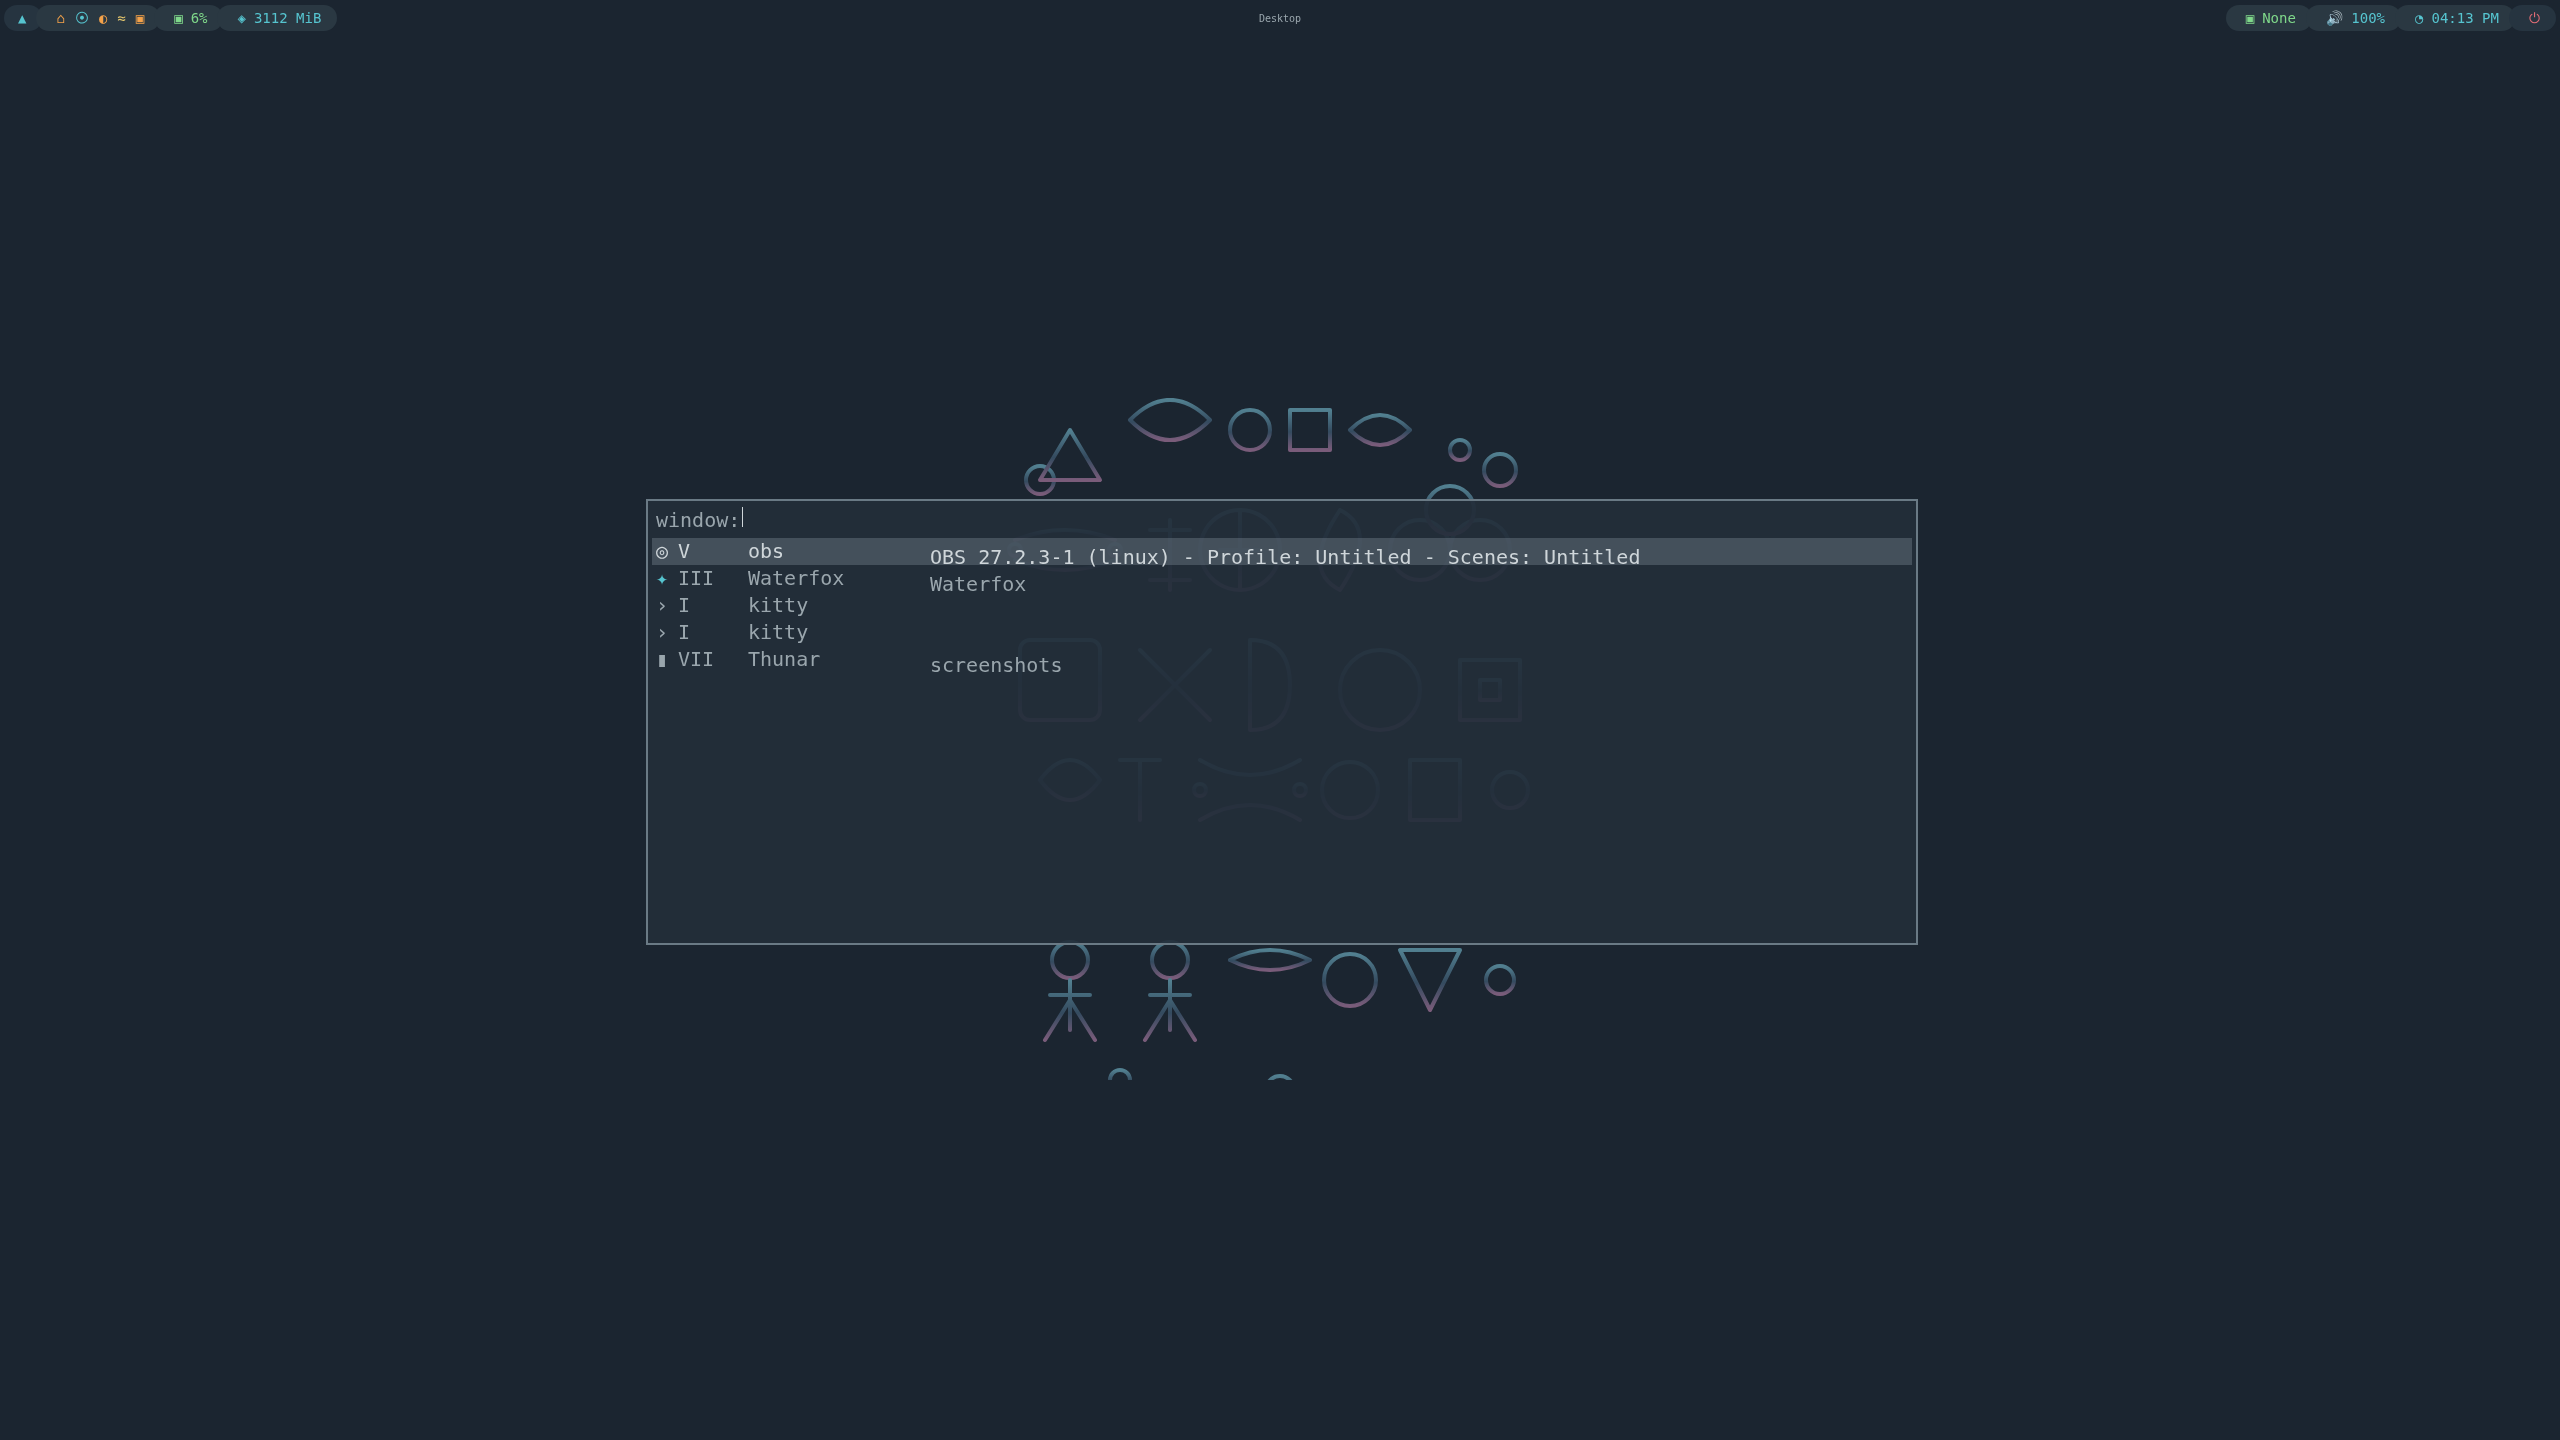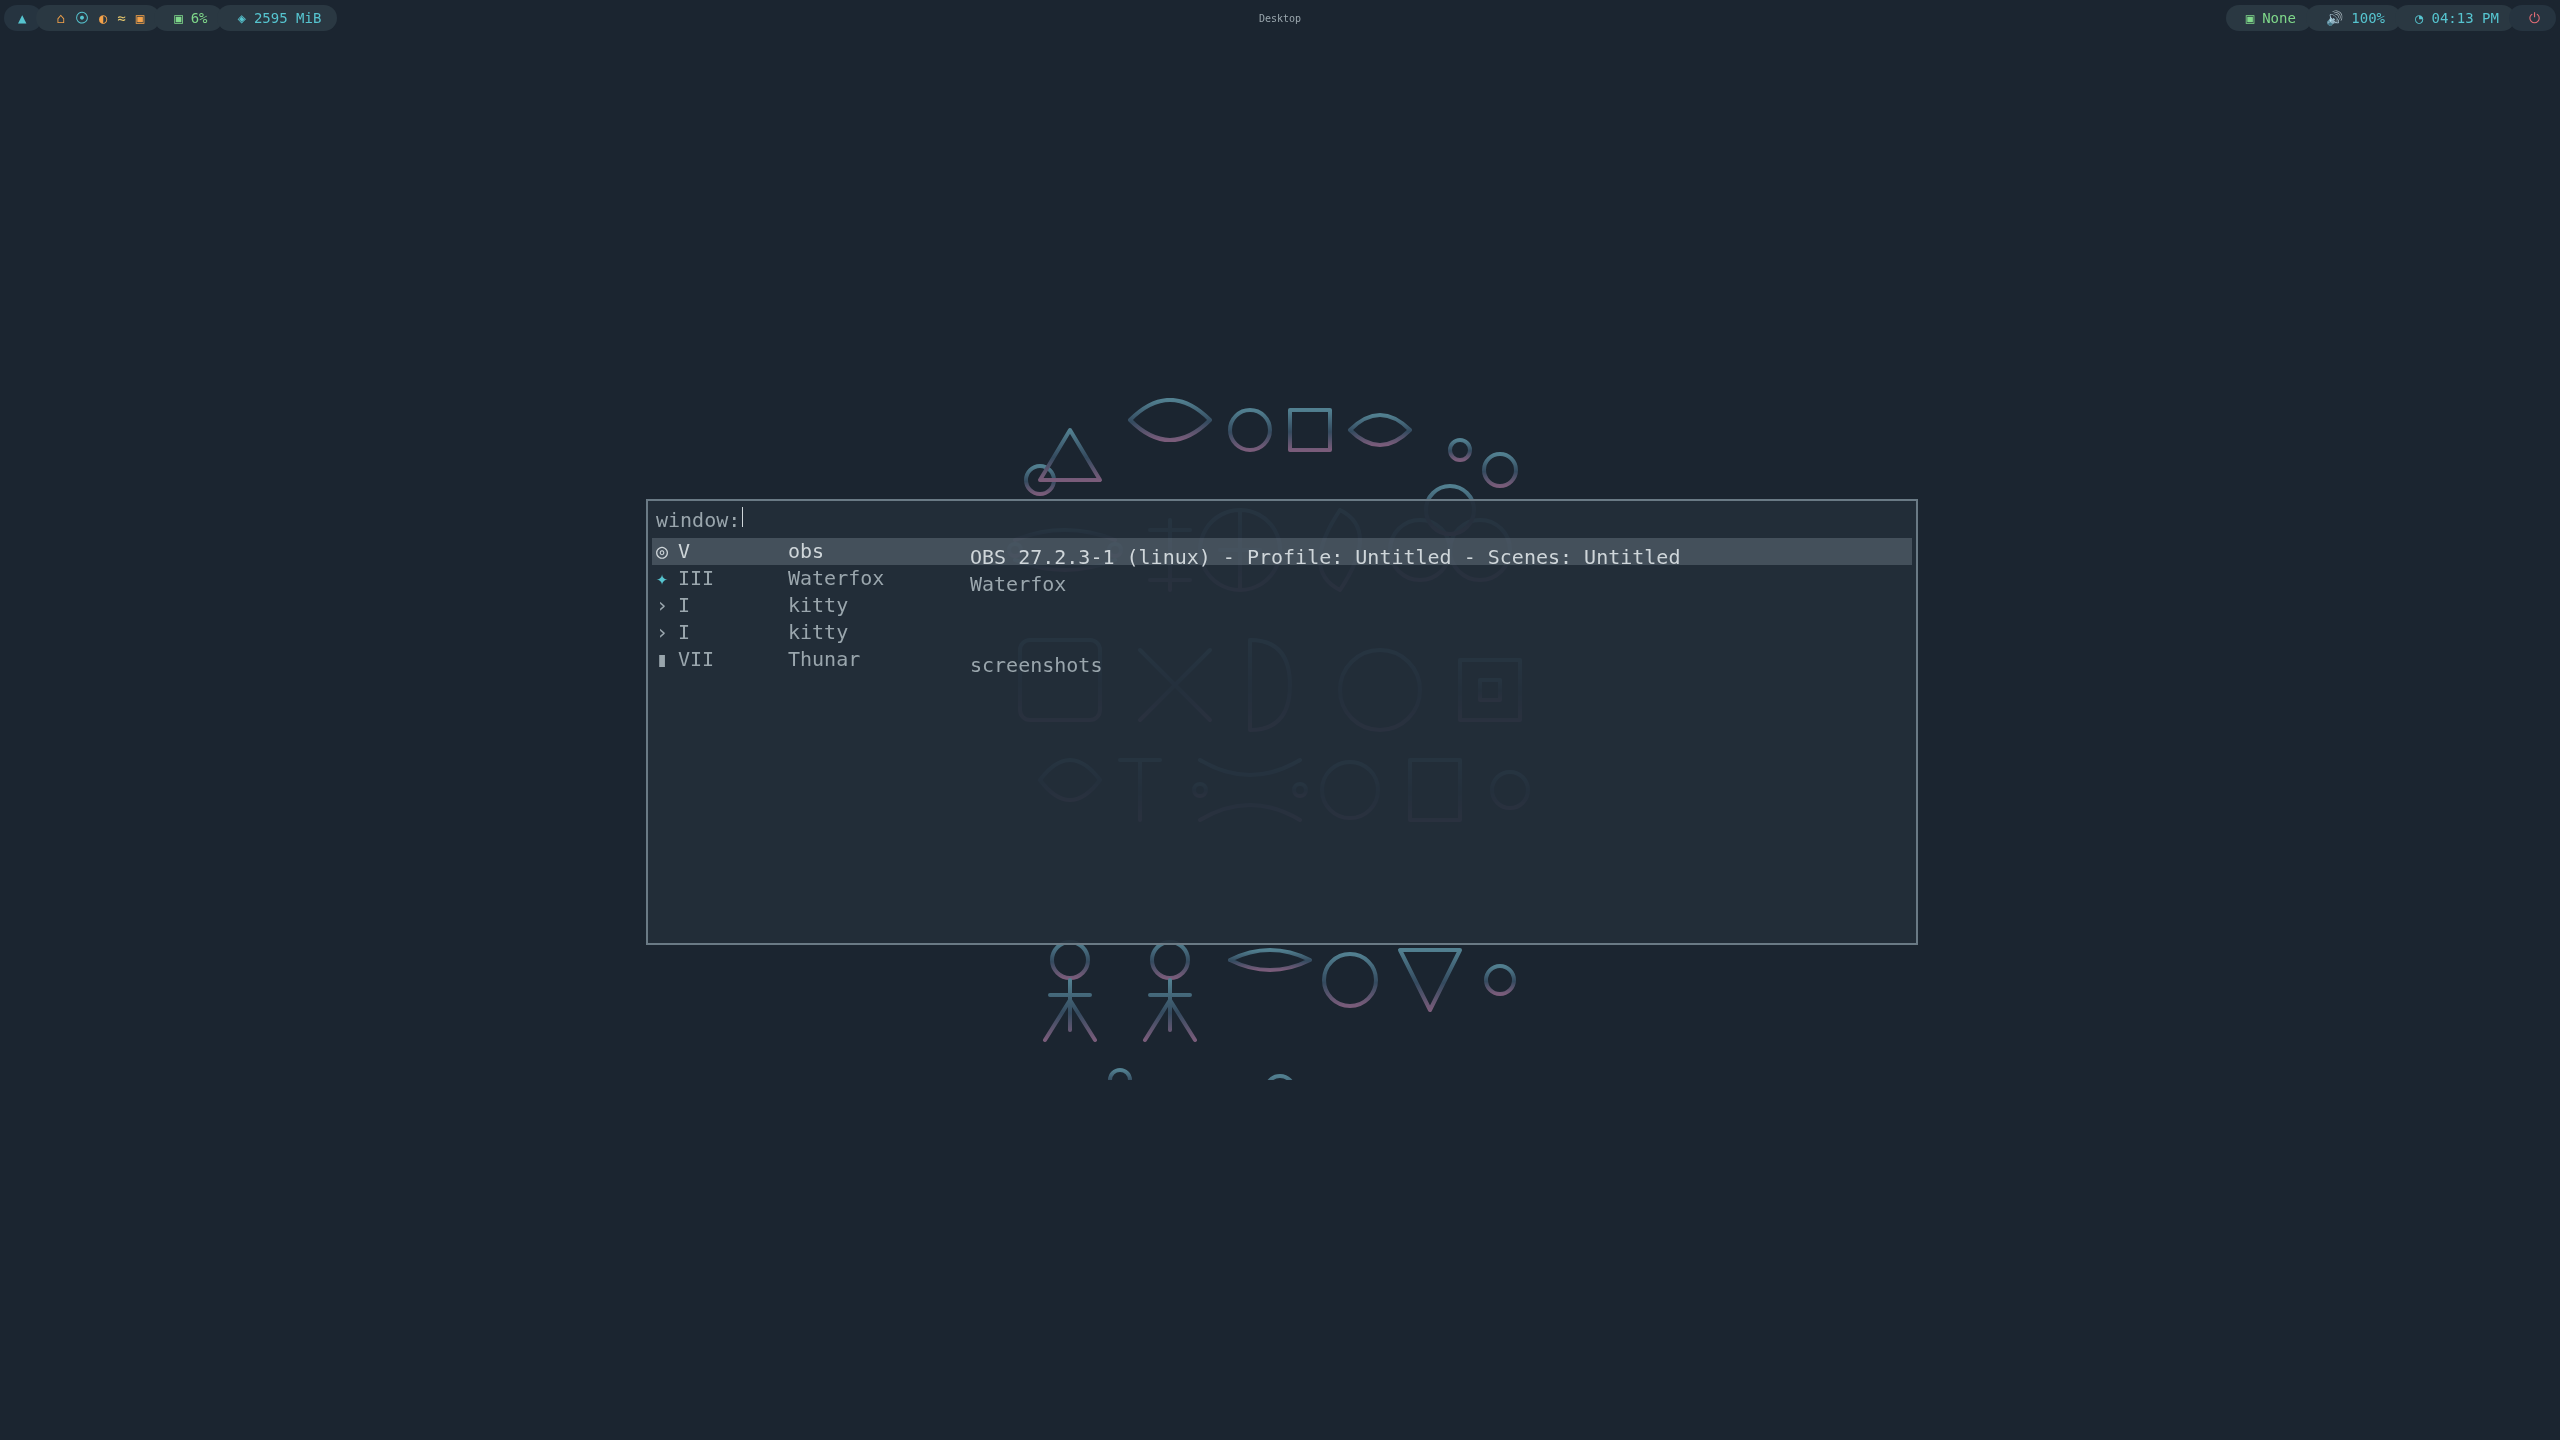--- a/index.html
+++ b/index.html
@@ -136,21 +136,21 @@
     height: 27px;
     white-space: pre;
     color: var(--text-dim);
   }
   .rofi-row.selected {
     background: var(--rofi-selected);
     color: var(--text);
   }
   .rofi-row .row-icon { width: 22px; display: inline-block; }
   .rofi-row .row-ws   { width: 70px; display: inline-block; }
-  .rofi-row .row-app  { width: 182px; display: inline-block; margin-left: 40px; }
+  .rofi-row .row-app  { width: 182px; display: inline-block; }
   .rofi-row .row-title{ flex: 1; margin-top: 12px; }
   .icon-cyan { color: var(--cyan); }
   .ic-green  { color: var(--green); }
   .ic-cyan   { color: var(--cyan); }
   .ic-orange { color: var(--orange); }
   .ic-yellow { color: var(--yellow); }
   .ic-red    { color: var(--red); }
 
   
   .caret {
@@ -185,21 +185,21 @@
       </span>
     </div>
 
     <div class="pill">
       <span class="icon ic-green">▣</span>
       <span class="ic-green">6%</span>
     </div>
 
     <div class="pill">
       <span class="icon ic-cyan">◈</span>
-      <span class="ic-cyan">2595 MiB</span>
+      <span class="ic-cyan">3112 MiB</span>
     </div>
 
   </div>
 
   <div class="bar-center">Desktop</div>
 
   <div class="bar-right">
 
     <div class="pill first-r">
       <span class="icon ic-green">▣</span>

